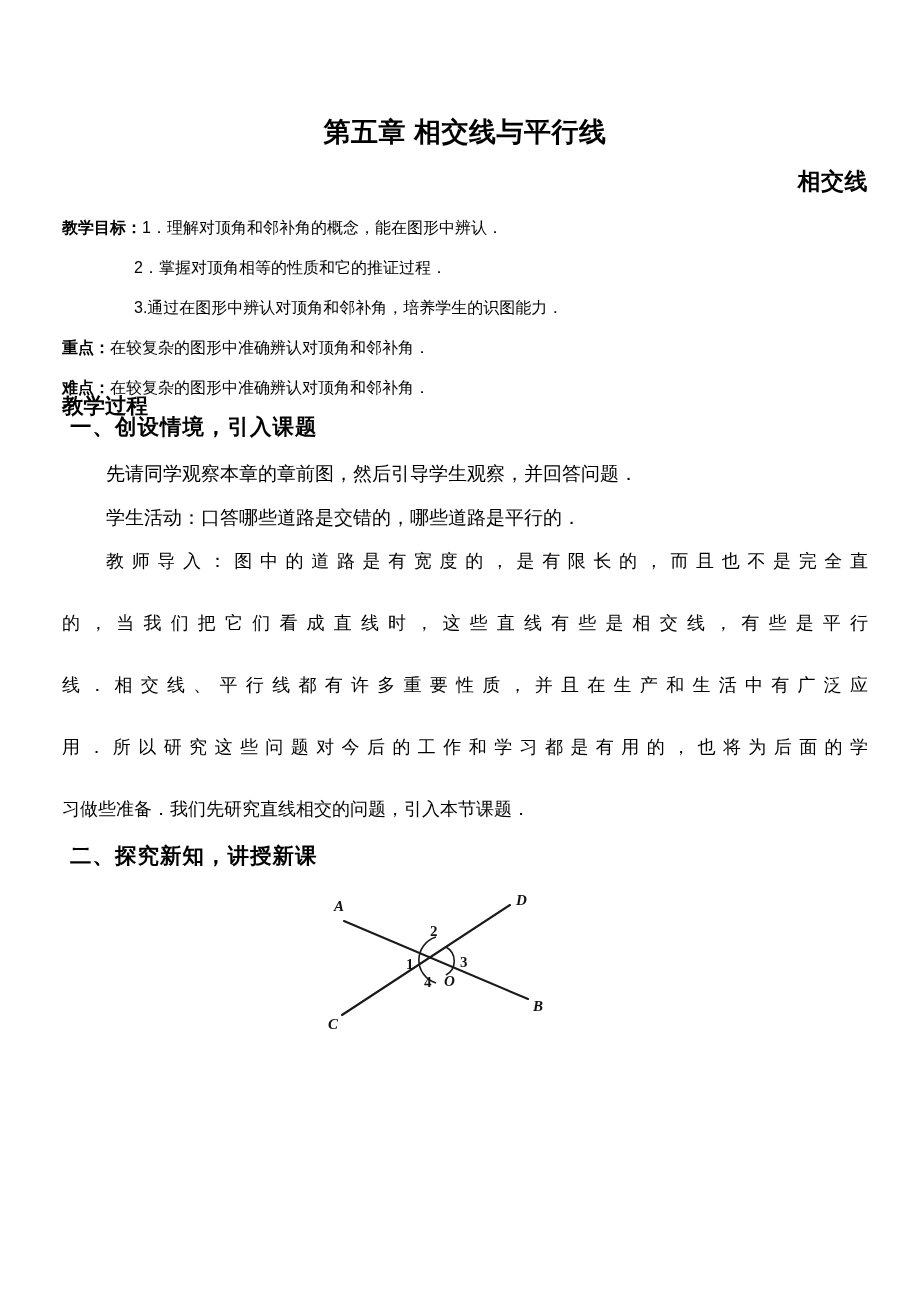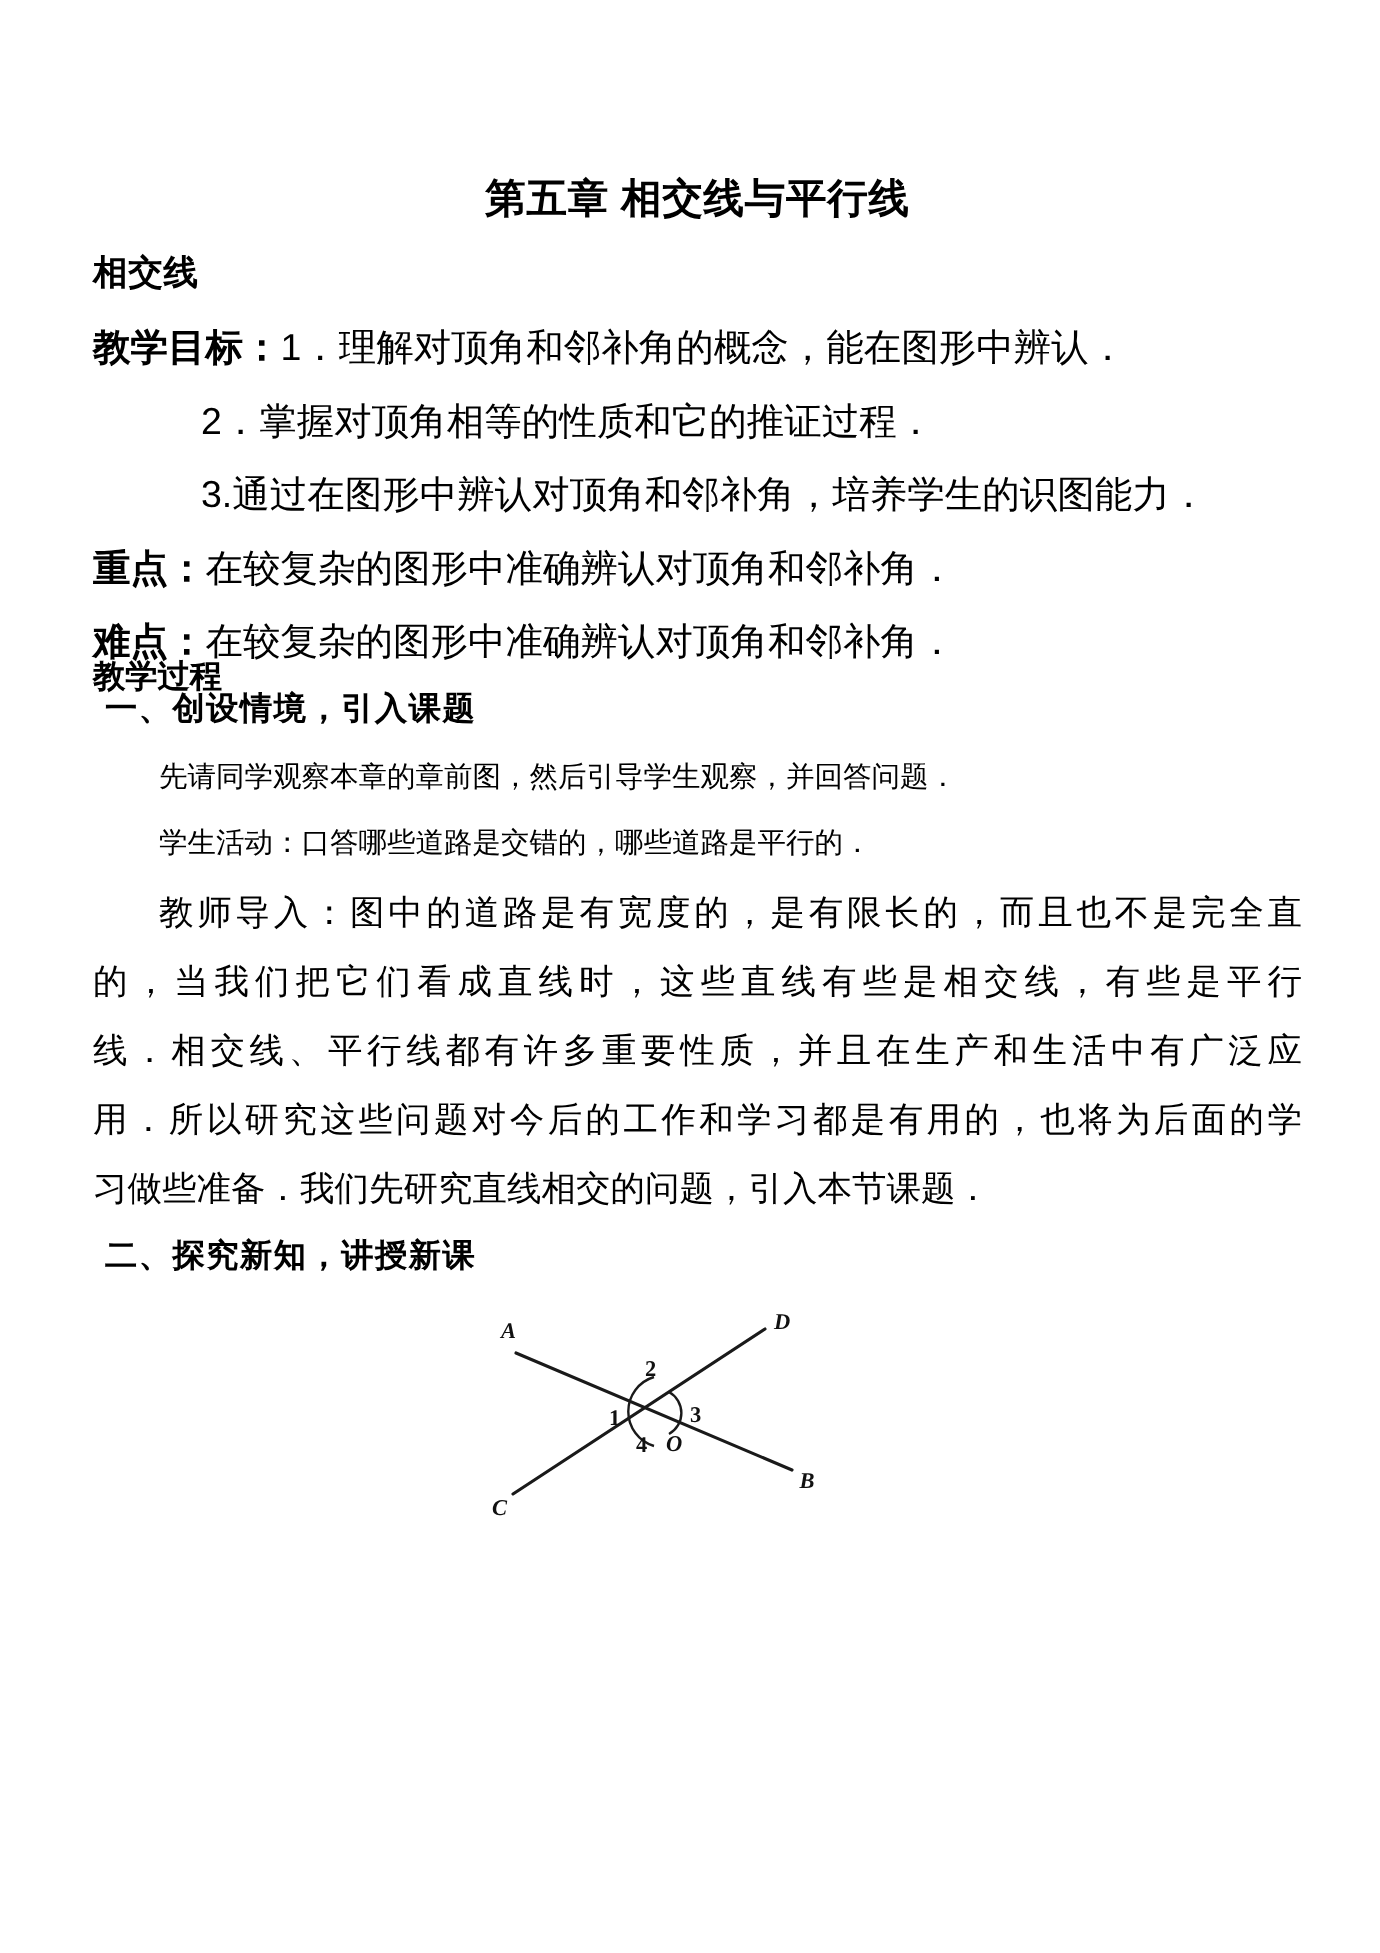--- a/index.html
+++ b/index.html
@@ -33,31 +33,31 @@
   
   .doc-title {
     text-align: center;
     font-weight: bold;
     font-size: 27px;
     letter-spacing: 0.5px;
     margin-top: 116px;
     line-height: 1.2;
   }
   .doc-subtitle {
-    text-align: left;
+    text-align: right;
     font-weight: bold;
     font-size: 23px;
     letter-spacing: 0.5px;
     margin-top: 20px;
     line-height: 1.2;
   }
 
   
   .tline {
-    font-size: 25px;
+    font-size: 16px;
     line-height: 1.0;
     margin-top: 24px;
     white-space: nowrap;
   }
   .tline .lbl {
     font-weight: bold;
   }
   .tline.indent-1 {
     padding-left: 72px;
   }
@@ -82,23 +82,23 @@
     margin-top: 25px;
     padding-left: 44px;
     white-space: nowrap;
   }
 
   
   .jblock {
     margin-top: 25px;
   }
   .jline {
-    font-size: 23px;
-    line-height: 1.0;
-    margin-top: 0;
+    font-size: 18px;
+    line-height: 1.0;
+    margin-top: 16px;
     white-space: nowrap;
     display: block;
     height: 46px;
   }
   .jline > span {
     display: inline-block;
   }
   .jline.first {
     padding-left: 44px;
   }

